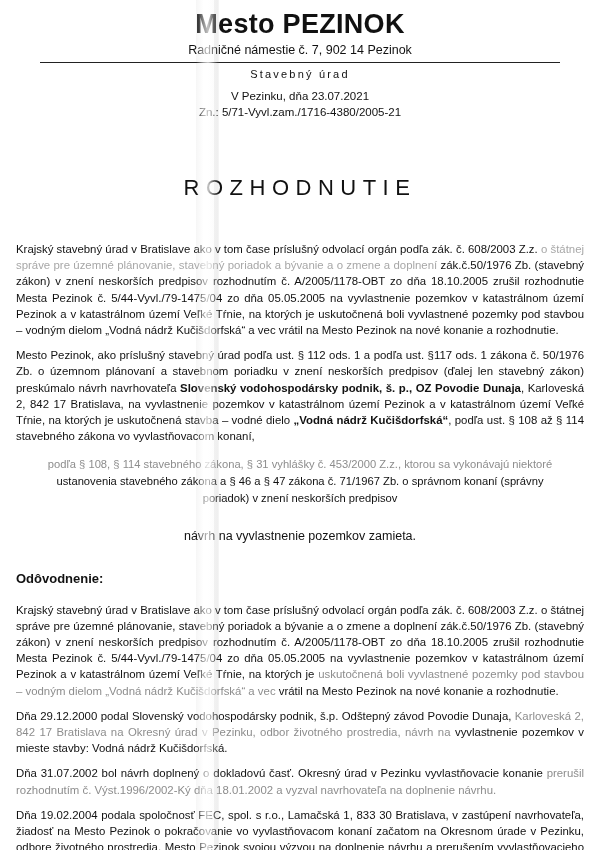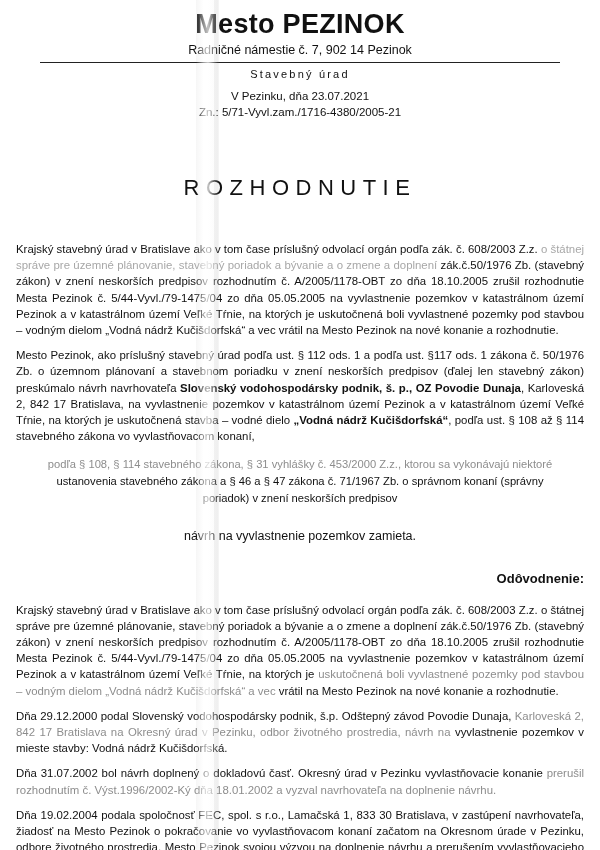--- a/index.html
+++ b/index.html
@@ -114,21 +114,21 @@
   .faded-strong {
     color: #a7a7a7;
   }
   b, .bold { font-weight: bold; }
   .verdict {
     text-align: center;
     font-size: 12.5px;
     margin: 22px 0 28px 0;
   }
   .section-head {
-    text-align: right;
+    text-align: left;
     font-size: 13px;
     font-weight: bold;
     margin: 0 0 16px 0;
   }
   .law-ref {
     font-size: 11.2px;
     line-height: 1.5;
     text-align: center;
     margin: 12px 0 0 0;
   }

